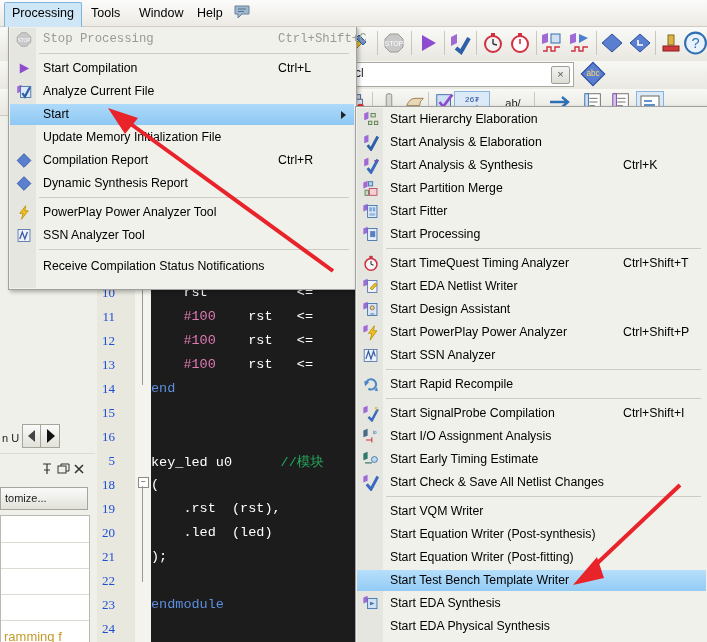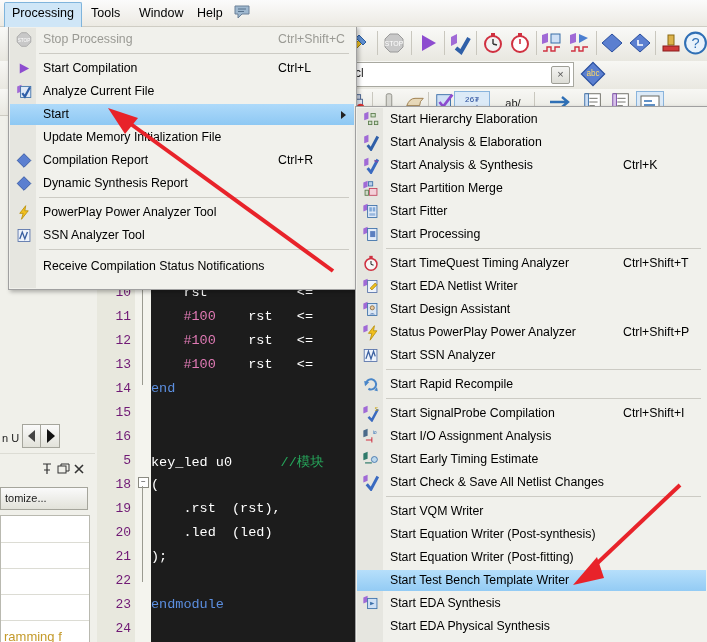--- a/index.html
+++ b/index.html
@@ -34,21 +34,21 @@
   
   .findbox{position:absolute;left:350px;top:62px;width:222px;height:23px;background:#fff;border:1px solid #a8a8a0;}
   .findbox .txt{position:absolute;left:4px;top:3px;font-size:12px;color:#222;}
   .findclear{position:absolute;right:3px;top:3px;width:17px;height:16px;background:linear-gradient(180deg,#f4f4f2,#ddddd6);border:1px solid #9e9e96;border-radius:2px;
     font-size:11px;line-height:15px;text-align:center;color:#555;}
   .abc-diamond{position:absolute;left:578px;top:60px;width:30px;height:28px;}
 
   
   .editor-wrap{position:absolute;left:97px;top:283px;width:262px;height:359px;background:#fff;}
   .gutter{position:absolute;left:0;top:0;width:38px;height:359px;background:#e8e8de;}
-  .gutter .ln{position:absolute;right:4px;font-family:Liberation Mono, monospace;font-size:13px;color:#701a75;}
+  .gutter .ln{position:absolute;right:20px;font-family:Liberation Serif, serif;font-size:13px;color:#1d4ed8;}
   .foldcol{position:absolute;left:38px;top:0;width:16px;height:359px;background:#f4f4ee;border-right:1px solid #cfcfc6;}
   .fold{position:absolute;left:3px;width:9px;height:9px;border:1px solid #8b8b82;background:#fff;font-size:8px;line-height:8px;text-align:center;color:#333;font-family:"Liberation Mono",monospace;}
   .foldline{position:absolute;left:7px;width:1px;background:#9a9a90;}
   .code{position:absolute;left:54px;top:0;width:208px;height:359px;background:#1c1c1c;overflow:hidden;
     font-family:"Liberation Mono","DejaVu Sans Mono",monospace;font-size:13.5px;}
   .code .cl{position:absolute;left:0;white-space:pre;color:#ffffff;}
   .c-kw{color:#5c8fe0;}
   .c-num{color:#e07ab5;}
   .c-com{color:#26a65b;}
   .c-pl{color:#ffffff;}
@@ -64,21 +64,21 @@
   
   .rtstrip{position:absolute;right:0;top:115px;width:30px;height:527px;background:#f1f1ea;border-left:1px solid #d2d0c7;}
 
   
   .menu{position:absolute;background:#f1f1ec;border:1px solid #a0a0a0;box-shadow:2px 2px 4px rgba(0,0,0,.28);}
   .menu .strip{position:absolute;left:1px;top:1px;bottom:1px;width:26px;background:#e6e6e0;}
   .mrow{position:absolute;left:1px;height:21px;white-space:nowrap;}
   .mrow .mlbl{position:absolute;left:33px;top:3px;font-size:12.3px;color:#000;}
   .mrow .macc{position:absolute;top:3px;font-size:12.3px;color:#000;}
   .mrow .micon{position:absolute;left:5px;top:2px;width:18px;height:17px;}
-  .mrow.dis .mlbl,.mrow.dis .macc{color:#9a9a94;}
+  .mrow.dis .mlbl,.mrow.dis .macc{color:#9a9a94;font-family:Liberation Mono, monospace;}
   .mrow.hl{background:linear-gradient(180deg,#aedafa,#8ec8f3);}
   .mrow.hl2{background:linear-gradient(180deg,#b6dffb,#93cbf4);}
   .msep{position:absolute;height:1px;background:#cccbc4;}
   .subarrow{position:absolute;width:0;height:0;border-left:5px solid #222;border-top:4px solid transparent;border-bottom:4px solid transparent;}
 
   
   #proc-menu{left:8px;top:26px;width:347px;height:262px;}
   
   #start-sub{left:355px;top:106px;width:352px;height:536px;}
 
@@ -460,21 +460,21 @@
         <path d="M8 16 q3.5-4 7 0" fill="#6f8fc0"></path>
       </svg>
       <span class="mlbl">Start Design Assistant</span>
     </div>
 
     <div class="mrow" style="top:215px;width:349px">
       <svg class="micon" viewBox="0 0 20 20">
         <polygon points="1,3 6,1 6,8 1,10" fill="#a06ad6"></polygon>
         <polygon points="14,2 7,11 11,11 9,19 17,8 13,8" fill="#f2c01e" stroke="#b8900c"></polygon>
       </svg>
-      <span class="mlbl">Status PowerPlay Power Analyzer</span>
+      <span class="mlbl">Start PowerPlay Power Analyzer</span>
       <span class="macc" style="left:266px">Ctrl+Shift+P</span>
     </div>
 
     <div class="mrow" style="top:238px;width:349px">
       <svg class="micon" viewBox="0 0 20 20">
         <rect x="2" y="3" width="15" height="14" fill="#eef3fb" stroke="#5570a8"></rect>
         <path d="M4 14 L7 5 L10 14 L13 5 L15 11" stroke="#3a5fa0" stroke-width="1.5" fill="none"></path>
       </svg>
       <span class="mlbl">Start SSN Analyzer</span>
     </div>

